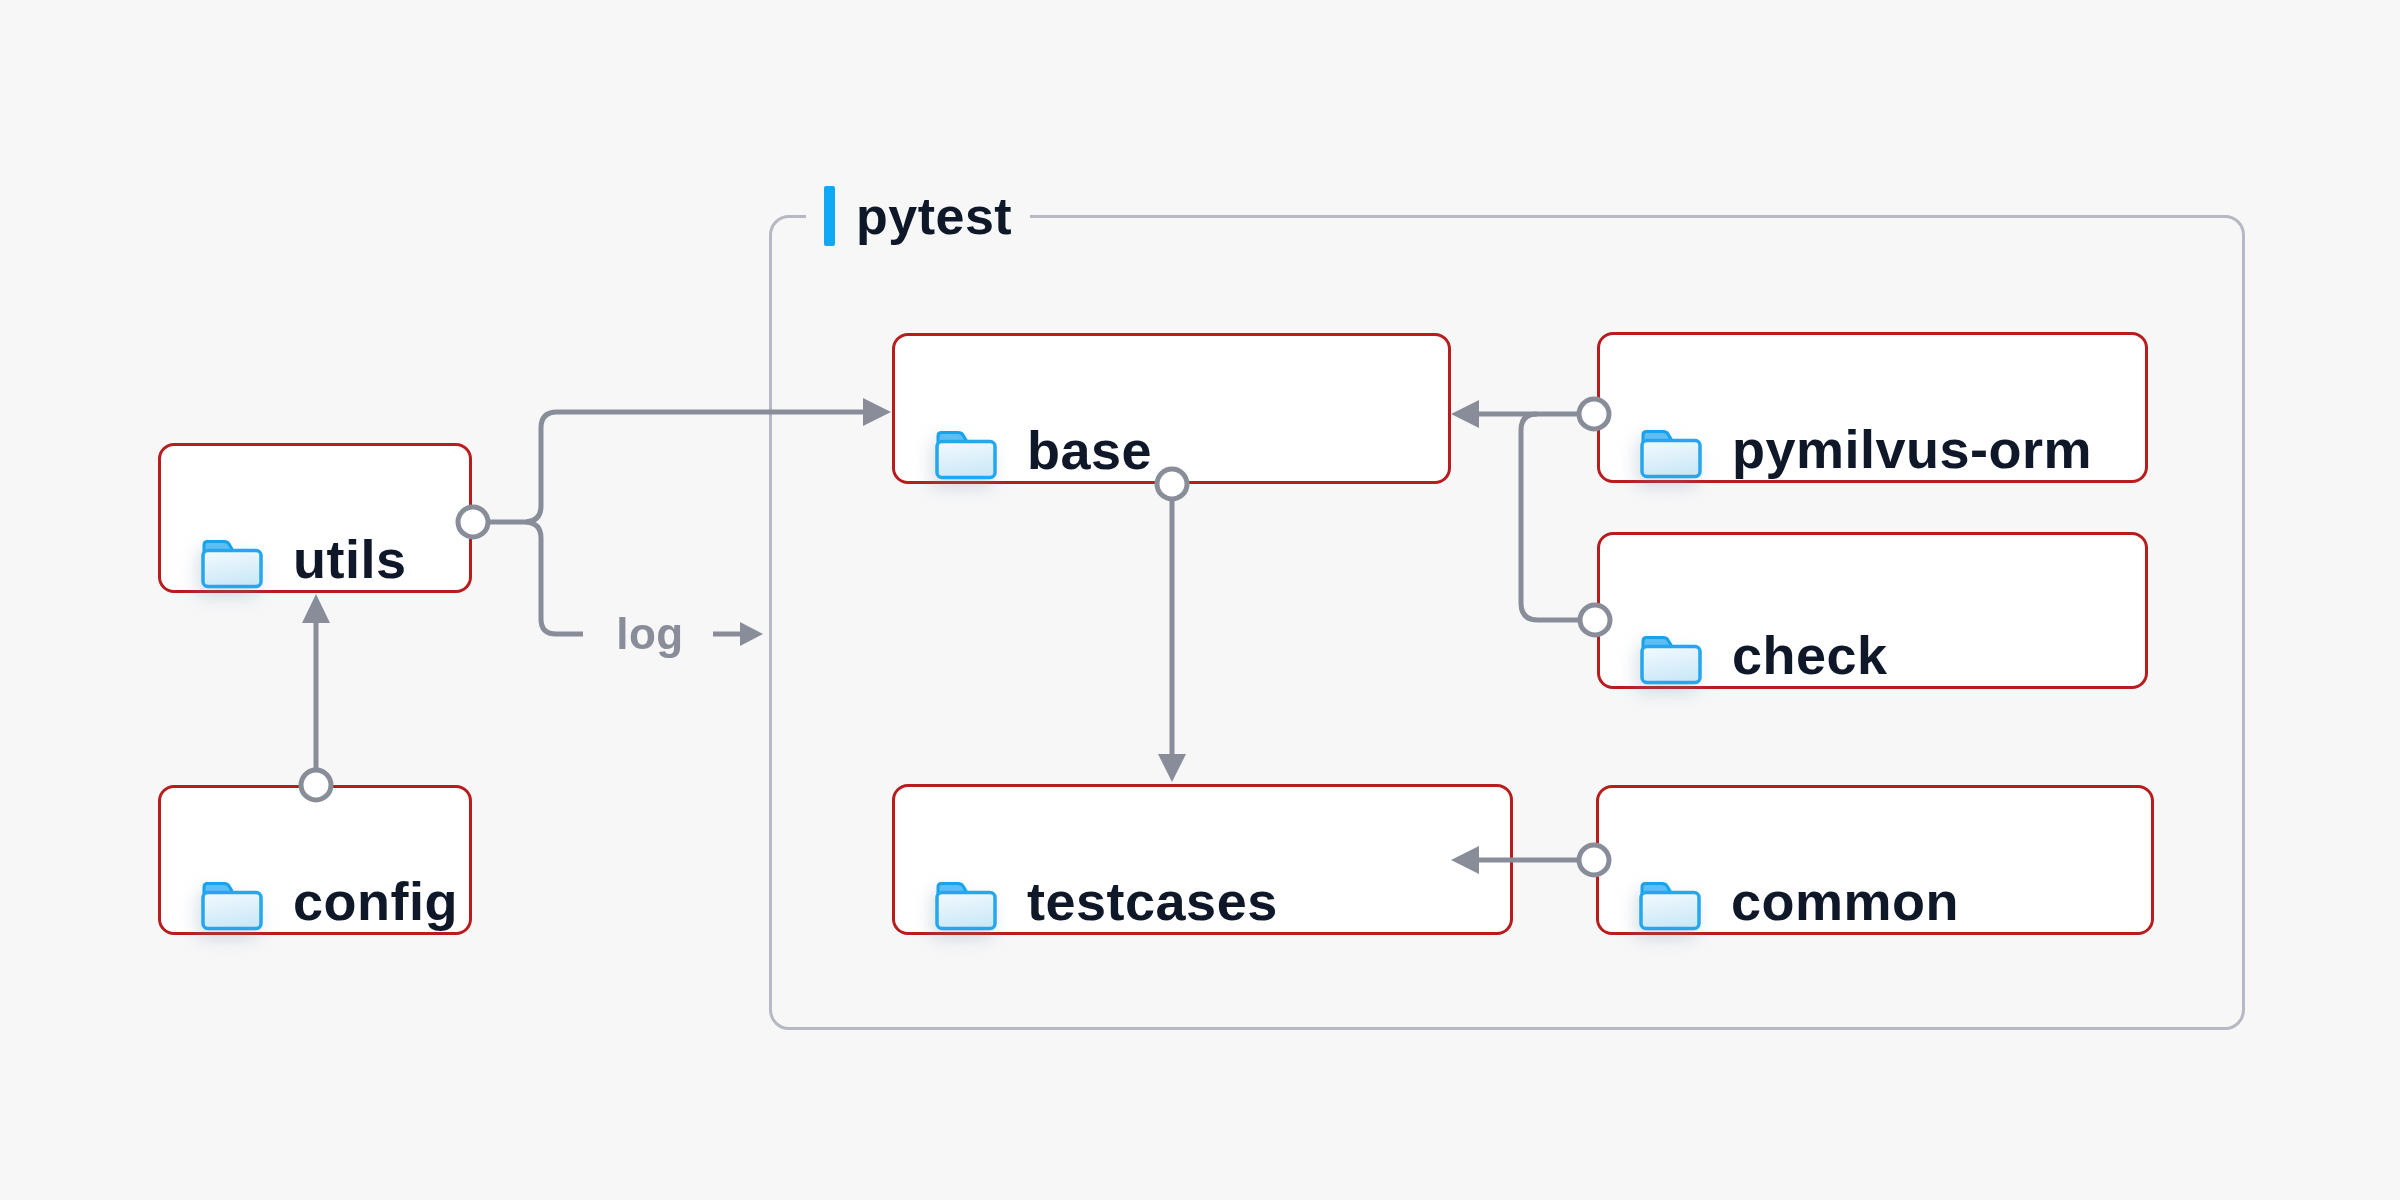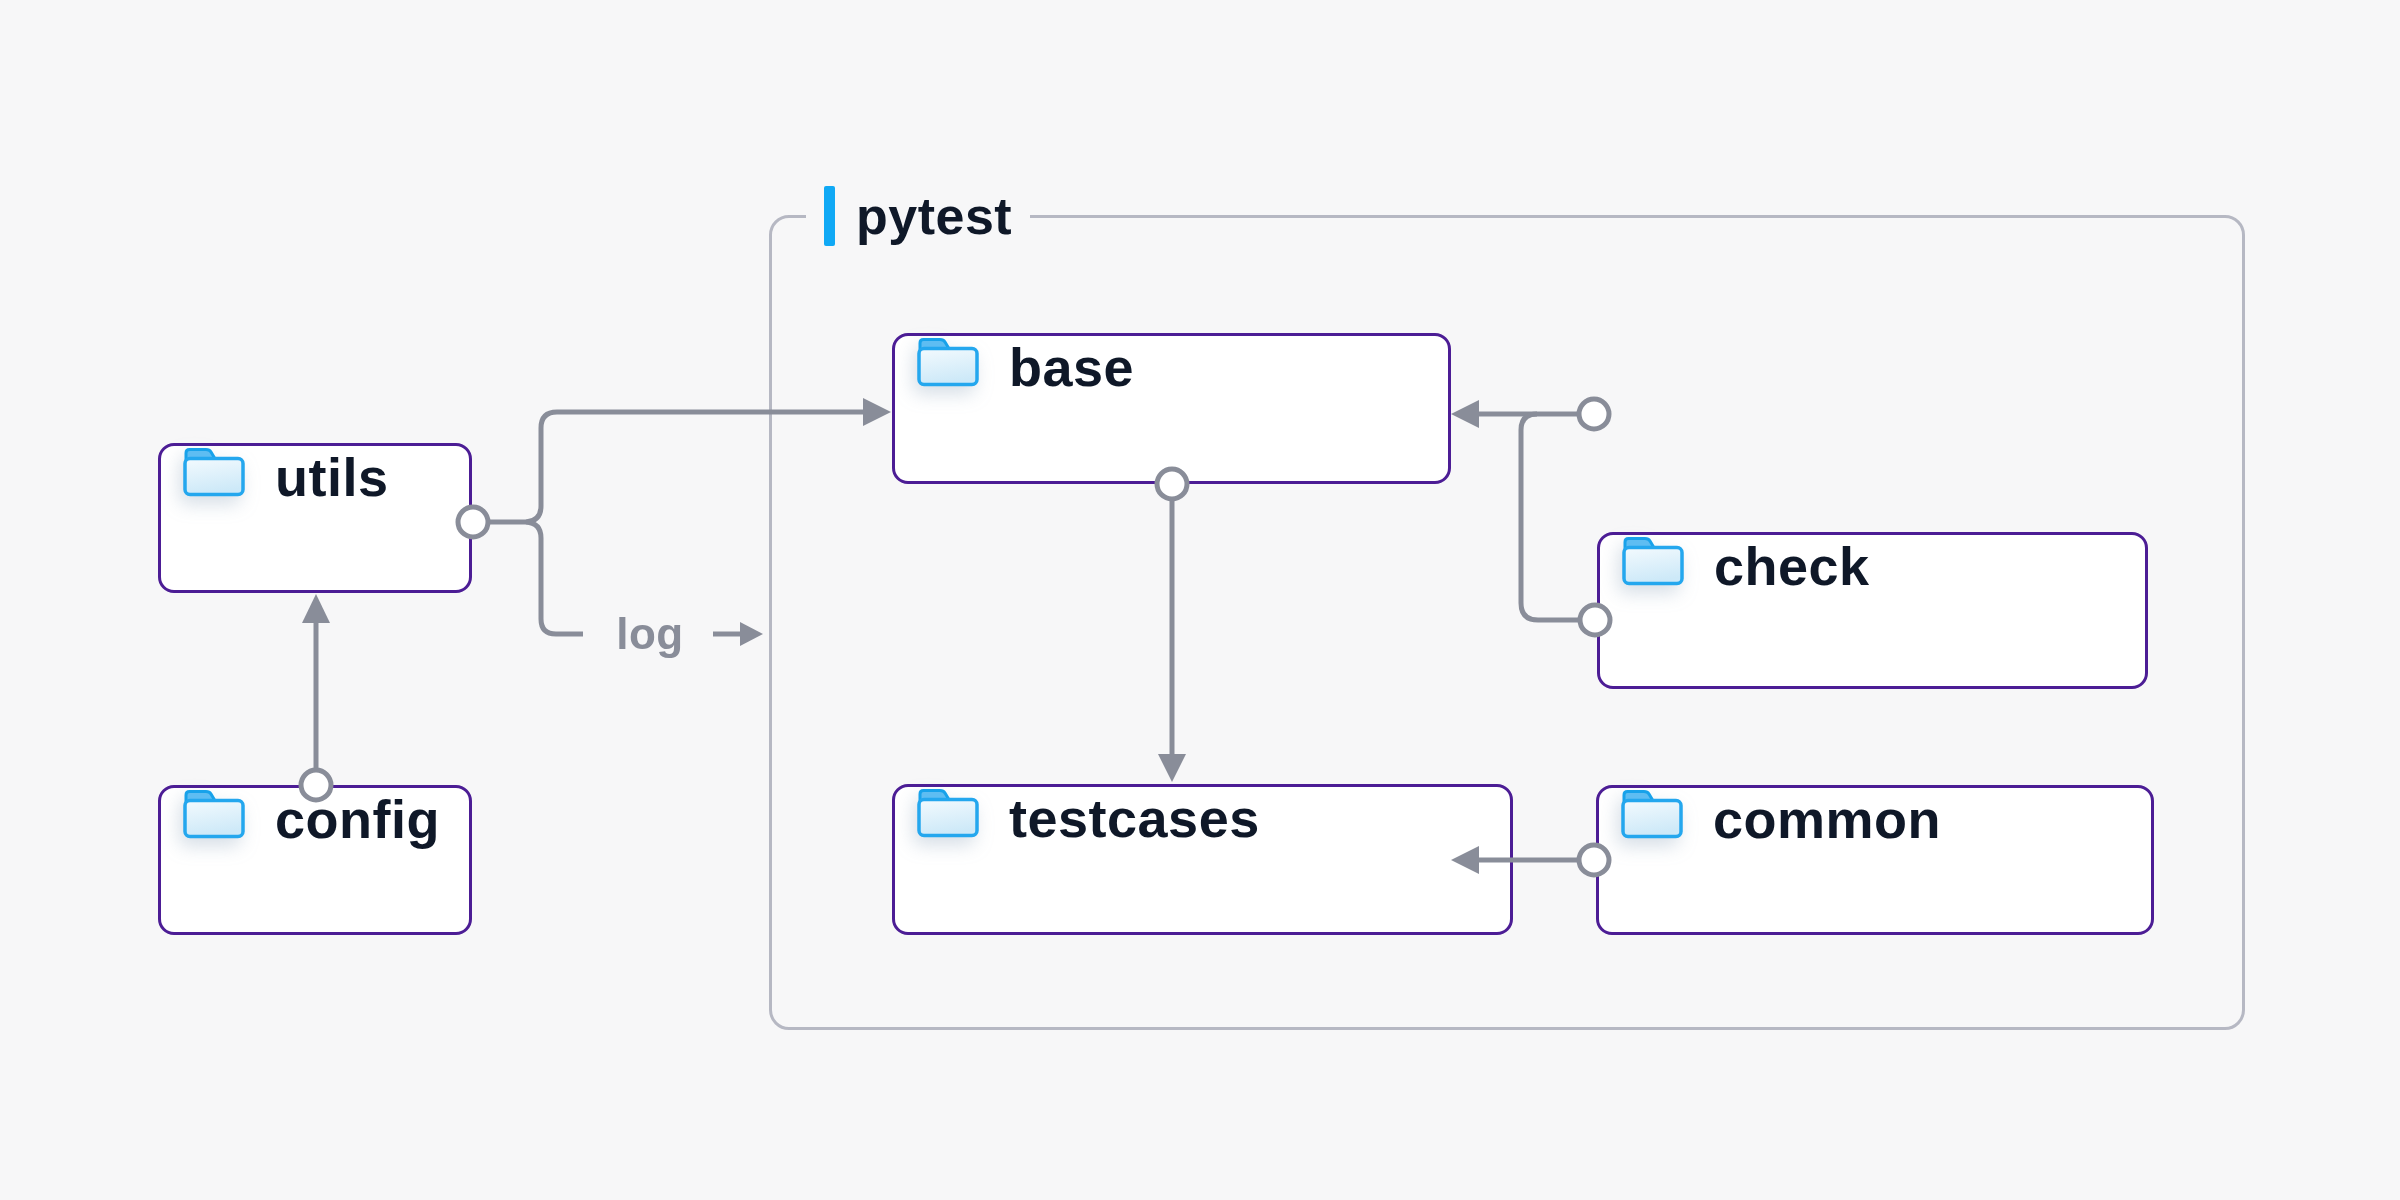--- a/index.html
+++ b/index.html
@@ -23,22 +23,22 @@
     width:11px;height:60px;background:#10a9f5;border-radius:2px;
     display:inline-block;flex:0 0 auto;
   }
   .group-label .txt{
     margin-left:21px;font-size:52px;font-weight:700;color:#0f1828;
     letter-spacing:.5px;line-height:60px;white-space:nowrap;
   }
   
   .node{
     position:absolute;box-sizing:border-box;background:#ffffff;
-    border:3px solid #4c1d95;border-radius:16px;
-    display:flex;align-items:flex-start;padding-left:20px;z-index:2;
+    border:3px solid #b91c1c;border-radius:16px;
+    display:flex;align-items:flex-end;padding-left:38px;z-index:2;
   }
   .node .folder{width:66px;height:52px;flex:0 0 auto;
     filter:drop-shadow(-4px 8px 9px rgba(110,140,170,.28));}
   .node .lbl{
     margin-left:28px;font-size:54px;font-weight:700;color:#0f1828;
     letter-spacing:.5px;white-space:nowrap;
   }
   #n-utils    {left:158px; top:443px; width:314px; height:150px;}
   #n-config   {left:158px; top:785px; width:314px; height:150px;}
   #n-base     {left:892px; top:333px; width:559px; height:151px;}
@@ -103,20 +103,26 @@
         <use href="#folder-sym"></use>
       </svg>
     <span class="lbl">base</span>
   </div>
   <div class="node" id="n-testcases">
     <svg class="folder">
         <use href="#folder-sym"></use>
       </svg>
     <span class="lbl">testcases</span>
   </div>
+  <div class="node" id="n-pymilvus">
+    <svg class="folder">
+        <use href="#folder-sym"></use>
+      </svg>
+    <span class="lbl">pymilvus-orm</span>
+  </div>
   <div class="node" id="n-check">
     <svg class="folder">
         <use href="#folder-sym"></use>
       </svg>
     <span class="lbl">check</span>
   </div>
   <div class="node" id="n-common">
     <svg class="folder">
         <use href="#folder-sym"></use>
       </svg>

